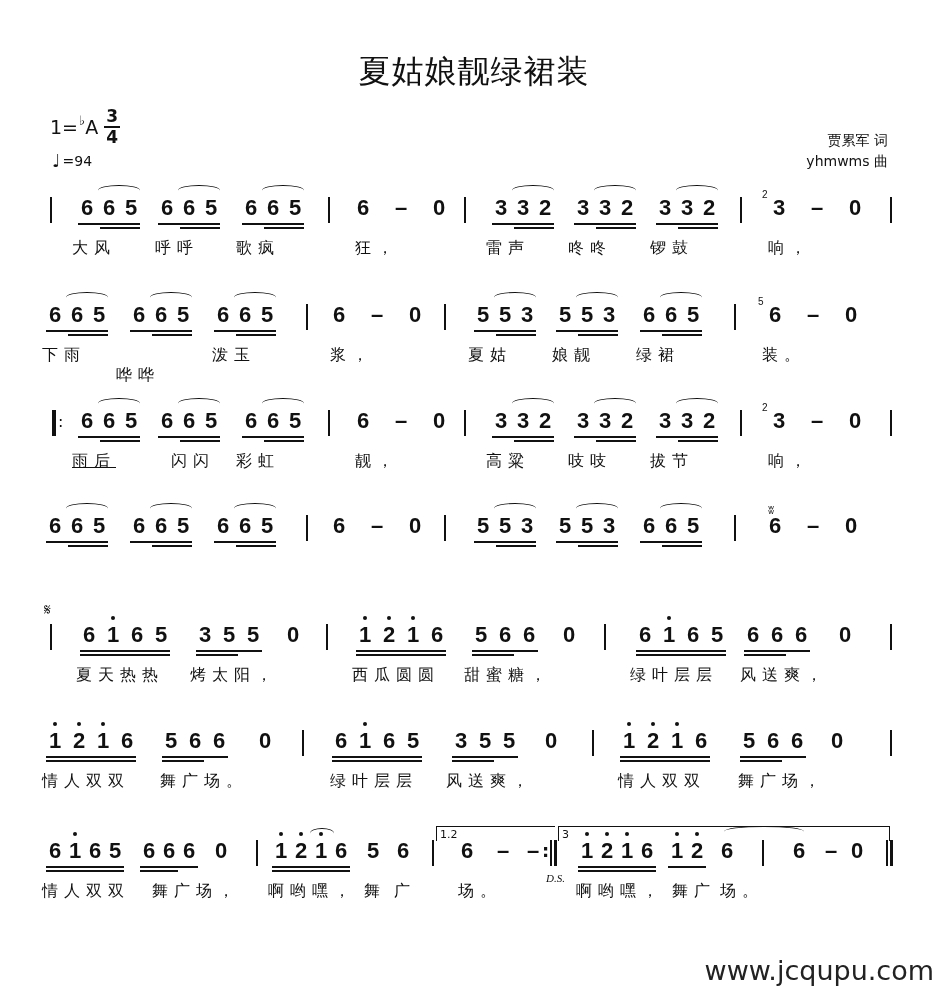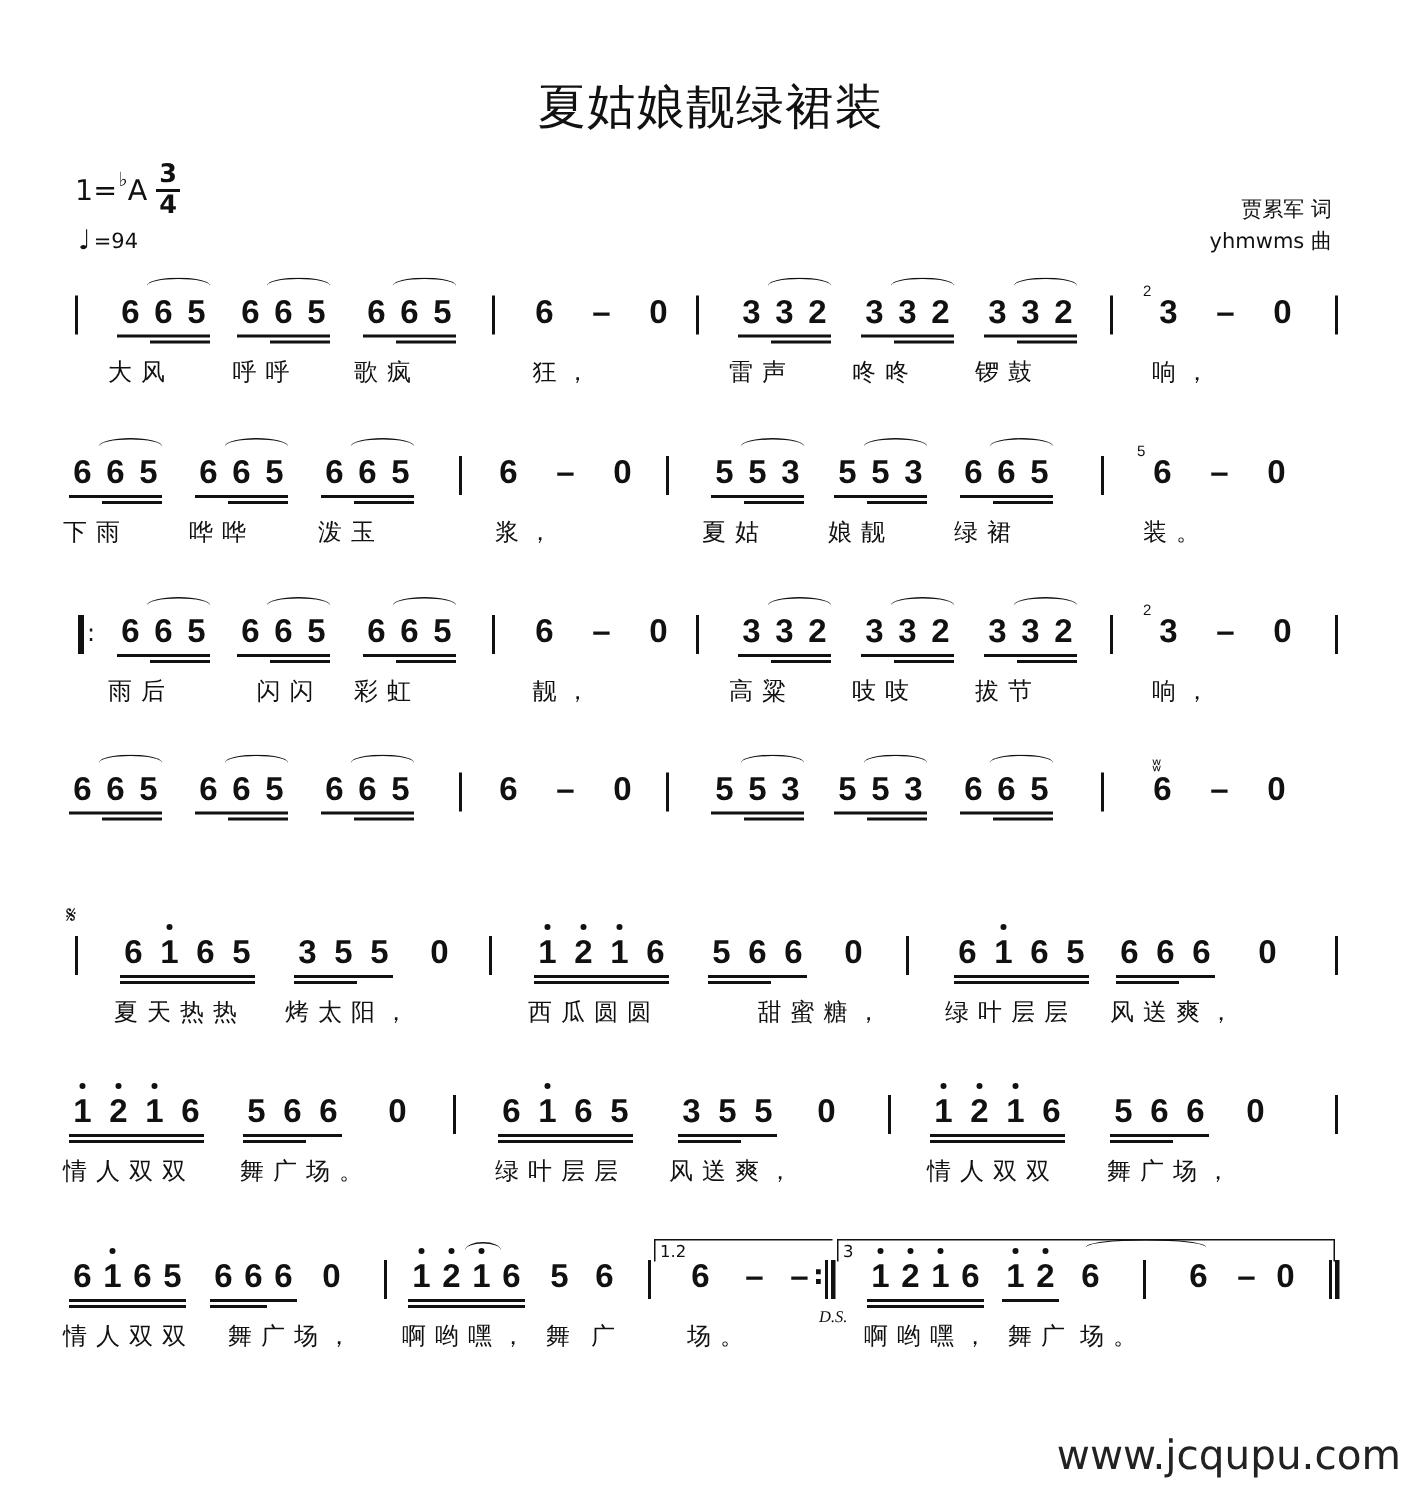--- a/index.html
+++ b/index.html
@@ -158,21 +158,21 @@
         <div class="ul" style="left: 640px; width: 62px; top: 28px;"></div>
         <div class="ul" style="left: 662px; width: 40px; top: 32px;"></div>
         <div class="slur" style="left: 660px; width: 42px; top: -10px;"></div>
         <div class="bar" style="left: 306px;"></div>
         <div class="bar" style="left: 444px;"></div>
         <div class="bar" style="left: 734px;"></div>
         <div class="grace" style="left: 758px; top: -6px;">5</div>
       </div>
       <div class="lyrics">
         <div class="ly" style="left: 42px;">下雨</div>
-        <div class="ly" style="left: 126px;">哗哗</div>
+        <div class="ly" style="left: 116px; margin-top: 20px;">哗哗</div>
         <div class="ly" style="left: 212px;">泼玉</div>
         <div class="ly" style="left: 330px;">浆，</div>
         <div class="ly" style="left: 468px;">夏姑</div>
         <div class="ly" style="left: 552px;">娘靓</div>
         <div class="ly" style="left: 636px;">绿裙</div>
         <div class="ly" style="left: 762px;">装。</div>
       </div>
     </div>
     <div class="system" style="top: 408px;">
       <div class="notes">
@@ -220,21 +220,21 @@
         <div class="slur" style="left: 676px; width: 42px; top: -10px;"></div>
         <div class="bar" style="left: 328px;"></div>
         <div class="bar" style="left: 464px;"></div>
         <div class="bar" style="left: 740px;"></div>
         <div class="bar" style="left: 890px;"></div>
         <div class="bar" style="left: 52px; width: 4px;"></div>
         <div class="small" style="left: 58px; top: 4px; font-size: 16px;">:</div>
         <div class="grace" style="left: 762px; top: -6px;">2</div>
       </div>
       <div class="lyrics">
-        <div class="ly" style="left: 72px;">雨后</div>
+        <div class="ly" style="left: 72px; text-decoration: underline;">雨后</div>
         <div class="ly" style="left: 171px;">闪闪</div>
         <div class="ly" style="left: 236px;">彩虹</div>
         <div class="ly" style="left: 355px;">靓，</div>
         <div class="ly" style="left: 486px;">高粱</div>
         <div class="ly" style="left: 568px;">吱吱</div>
         <div class="ly" style="left: 650px;">拔节</div>
         <div class="ly" style="left: 768px;">响，</div>
       </div>
     </div>
     <div class="system" style="top: 513px;">
@@ -328,21 +328,21 @@
         <div class="bar" style="left: 50px;"></div>
         <div class="bar" style="left: 326px;"></div>
         <div class="bar" style="left: 604px;"></div>
         <div class="bar" style="left: 890px;"></div>
         <div class="seg" style="left: 44px; top: -22px;">𝄋</div>
       </div>
       <div class="lyrics">
         <div class="ly" style="left: 76px;">夏天热热</div>
         <div class="ly" style="left: 190px;">烤太阳，</div>
         <div class="ly" style="left: 352px;">西瓜圆圆</div>
-        <div class="ly" style="left: 464px; margin-left: 41px;">甜蜜糖，</div>
+        <div class="ly" style="left: 464px;">甜蜜糖，</div>
         <div class="ly" style="left: 630px;">绿叶层层</div>
         <div class="ly" style="left: 740px;">风送爽，</div>
       </div>
     </div>
     <div class="system" style="top: 728px;">
       <div class="notes">
         <div class="n" style="left: 46px; top: 0px;">1<div class="dot"></div></div>
         <div class="n" style="left: 70px; top: 0px;">2<div class="dot"></div></div>
         <div class="n" style="left: 94px; top: 0px;">1<div class="dot"></div></div>
         <div class="n" style="left: 118px; top: 0px;">6</div>

